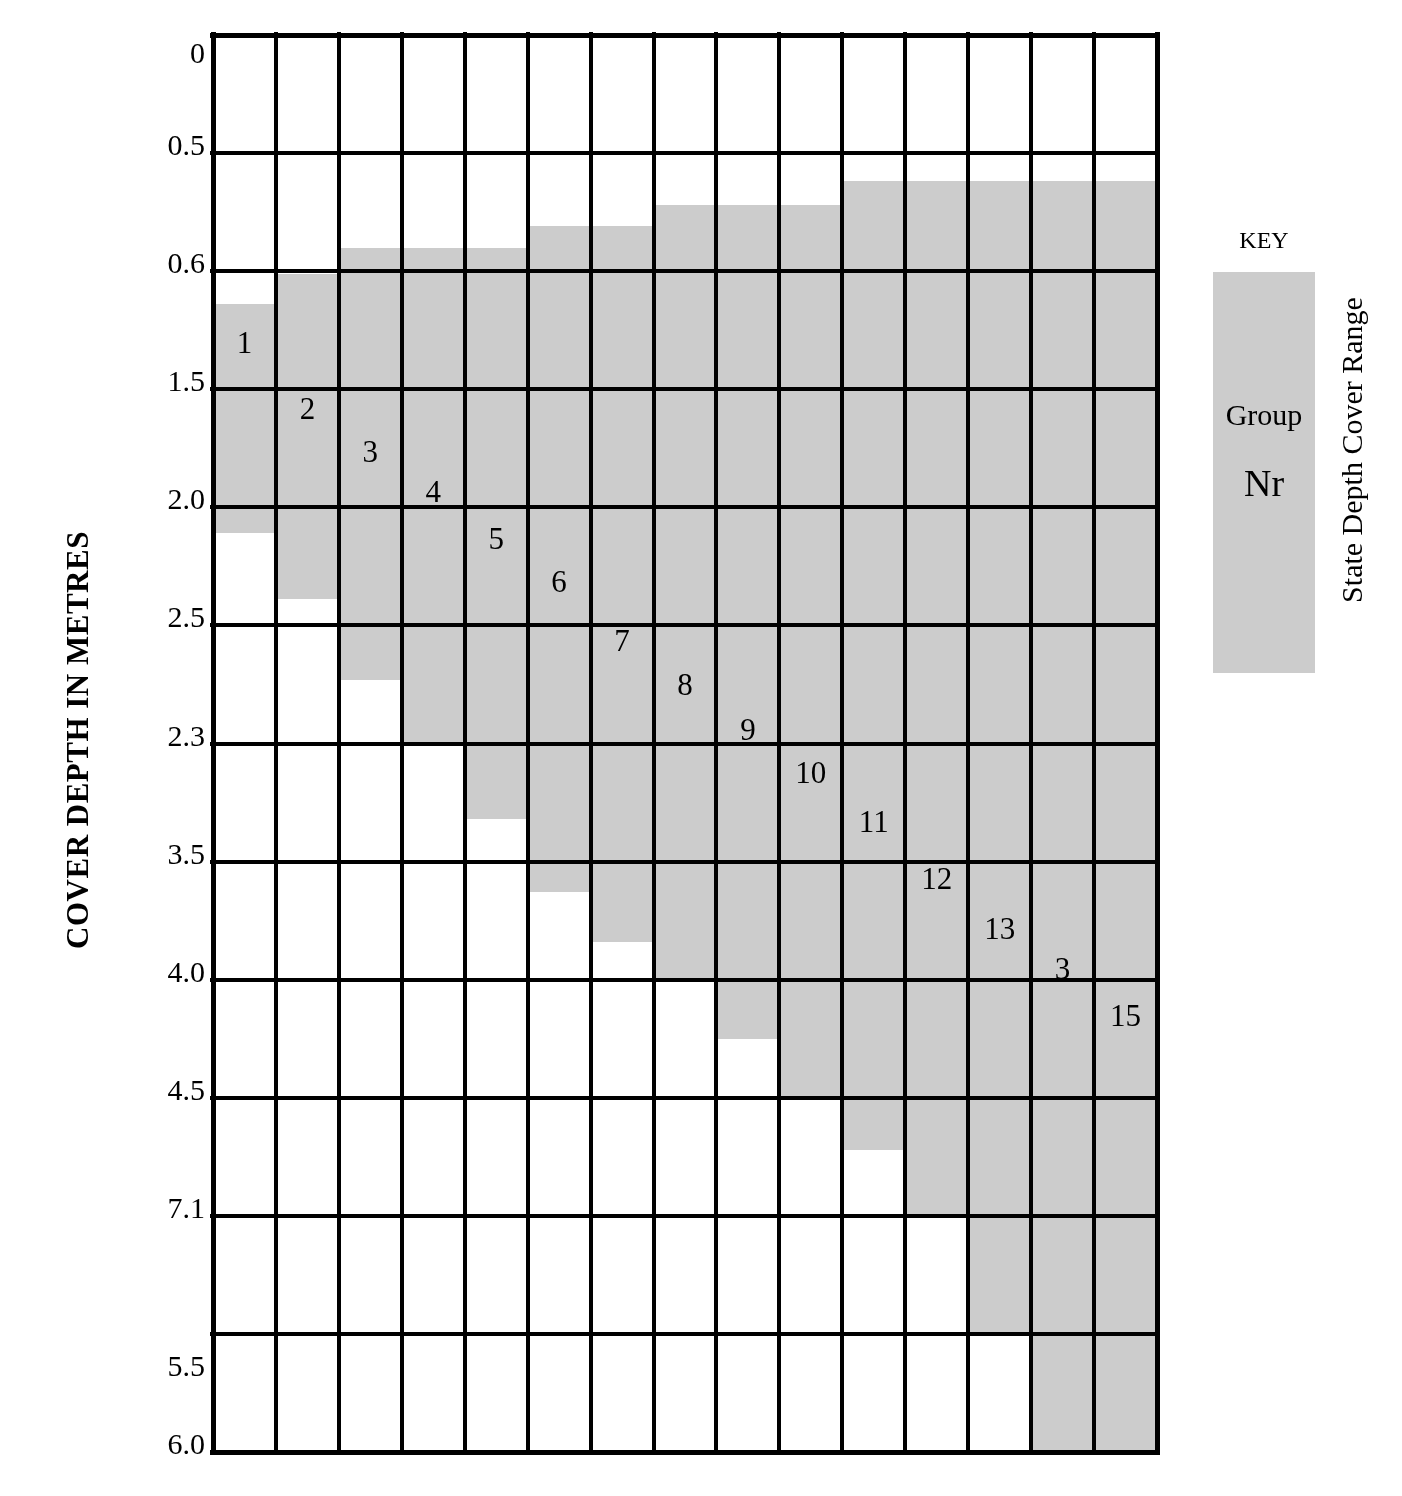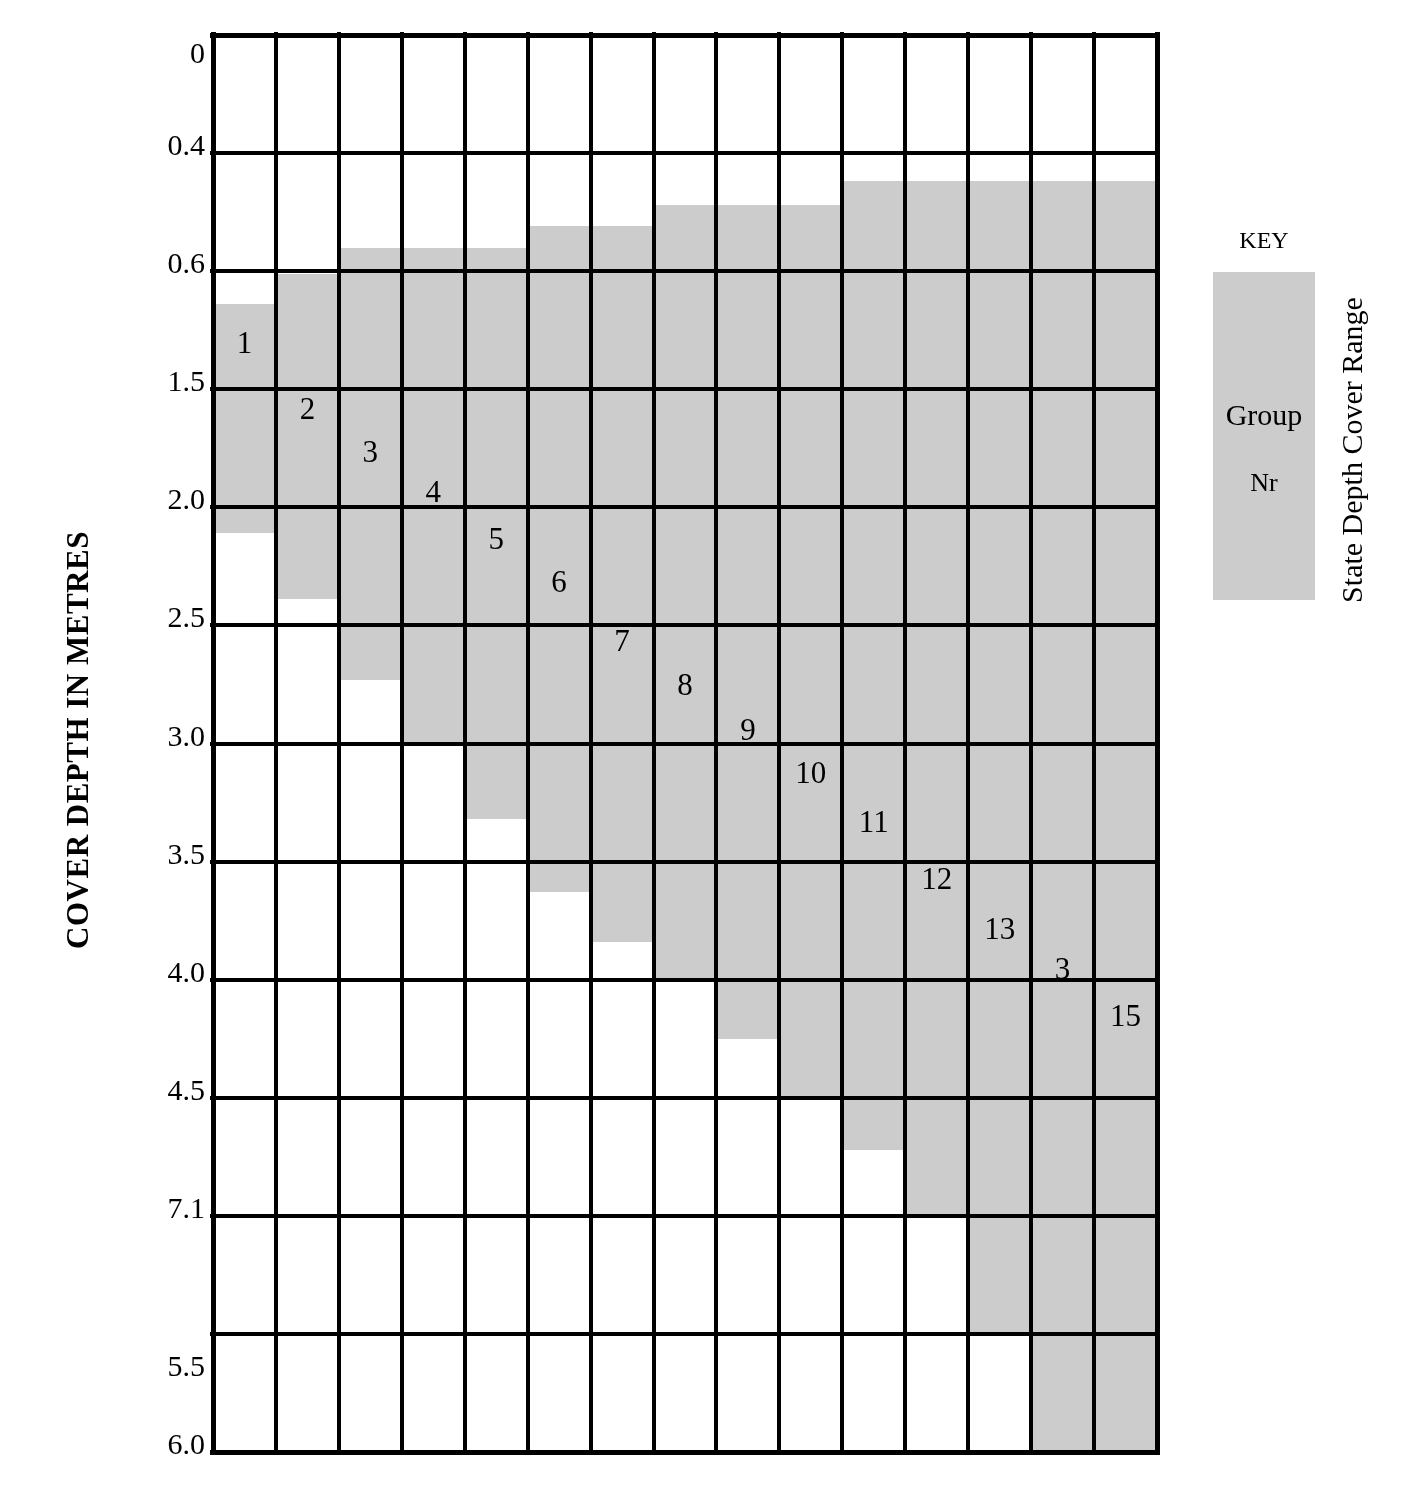--- a/index.html
+++ b/index.html
@@ -36,45 +36,45 @@
     position:absolute;left:78px;top:740px;
     transform:translate(-50%,-50%) rotate(-90deg);
     white-space:nowrap;
     font-size:31px;font-weight:bold;letter-spacing:0.5px;
   }
   
   .key-title{
     position:absolute;left:1213px;top:223px;width:102px;
     text-align:center;font-size:24px;line-height:34px;
   }
-  .key-box{position:absolute;left:1213px;top:272px;width:102px;height:328px;}
+  .key-box{position:absolute;left:1213px;top:272px;width:102px;height:401px;}
   .key-box-line1{position:absolute;left:0;top:126px;width:100%;text-align:center;font-size:30px;line-height:34px;}
-  .key-box-line2{position:absolute;left:0;top:194px;width:100%;text-align:center;font-size:26px;line-height:34px;}
+  .key-box-line2{position:absolute;left:0;top:194px;width:100%;text-align:center;font-size:38px;line-height:34px;}
   .key-side-label{
     position:absolute;left:1352px;top:450px;
     transform:translate(-50%,-50%) rotate(-90deg);
     white-space:nowrap;
     font-size:30px;line-height:30px;
   }
 </style>
 </head>
 <body>
 
 <div class="page">
 
   <div class="y-axis-title">COVER DEPTH IN METRES</div>
 
   <div id="ticks">
       <div class="tick" style="top: 3px;">0</div>
-      <div class="tick" style="top: 95.0833px;">0.4</div>
+      <div class="tick" style="top: 95.0833px;">0.5</div>
       <div class="tick" style="top: 213.167px;">0.6</div>
       <div class="tick" style="top: 331.25px;">1.5</div>
       <div class="tick" style="top: 449.333px; padding-left: 35px;">2.0</div>
       <div class="tick" style="top: 567.417px;">2.5</div>
-      <div class="tick" style="top: 685.5px;">3.0</div>
+      <div class="tick" style="top: 685.5px;">2.3</div>
       <div class="tick" style="top: 803.583px; padding-left: 44px;">3.5</div>
       <div class="tick" style="top: 921.667px;">4.0</div>
       <div class="tick" style="top: 1039.75px;">4.5</div>
       <div class="tick" style="top: 1157.83px;">7.1</div>
       <div class="tick" style="top: 1275.92px; margin-top: 40px;">5.5</div>
       <div class="tick" style="top: 1394px;">6.0</div>
     </div>
 
   <div id="grid">
     <div id="bands">

